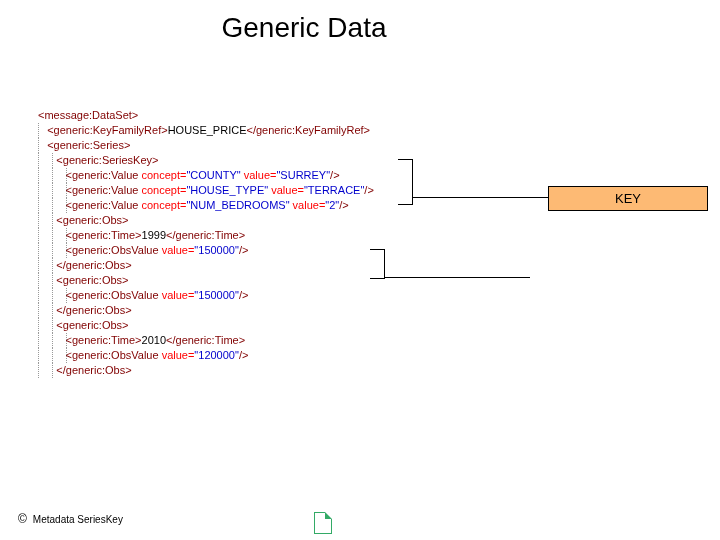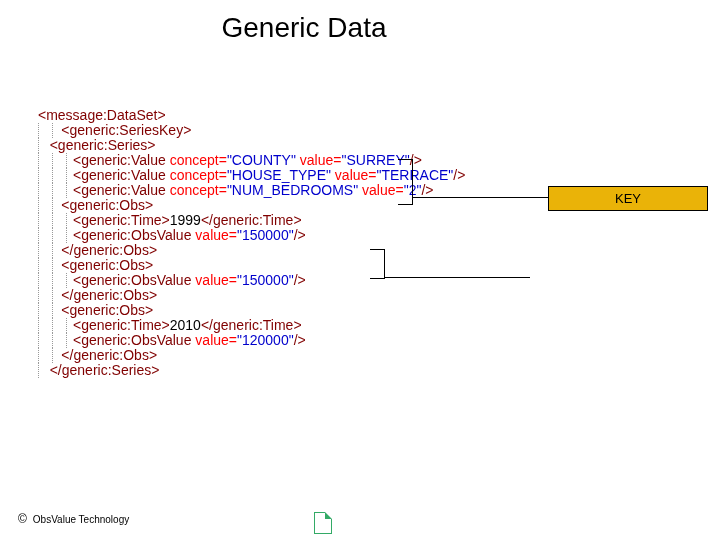--- a/index.html
+++ b/index.html
@@ -1,25 +1,25 @@
 <!DOCTYPE html>
 <html><head>
 <meta charset="utf-8">
 <style>
   html,body{margin:0;padding:0;width:720px;height:540px;background:#fff;font-family:Arial,Helvetica,sans-serif;color:#000;overflow:hidden}
   .slide{position:relative;width:720px;height:540px}
   .title{position:absolute;top:12px;left:0;width:608px;text-align:center;font-size:28px}
-  .xml{position:absolute;top:108px;left:38px;width:420px;font-family:Arial,Helvetica,sans-serif;font-size:14px;line-height:15px;color:#808080}
+  .xml{position:absolute;top:108px;left:38px;width:420px;font-family:Arial,Helvetica,sans-serif;font-size:11px;line-height:15px;color:#808080}
   .xml .tag{color:#800000}
   .xml .attr{color:#ff0000}
   .xml .val{color:#0000cc}
   .xml .txt{color:#000}
   .xml .row{white-space:pre;position:relative}
   .xml .guide{position:absolute;left:0;top:0;bottom:0;border-left:1px dotted #999}
-  .callout{position:absolute;background:#eab308;border:1px solid #000;font-size:13px;text-align:center;padding:4px 0}
+  .callout{position:absolute;background:#fdba74;border:1px solid #000;font-size:13px;text-align:center;padding:4px 0}
   .key-box{top:186px;left:548px;width:158px}
   .val-box{top:266px;left:530px;width:178px}
   .bracket{position:absolute;border:1px solid #000;border-left:none;background:transparent}
   
   .br-key{top:159px;left:398px;width:14px;height:44px}
   
   .br-val{top:249px;left:370px;width:14px;height:28px}
   
   .conn{position:absolute;height:0;border-top:1px solid #000}
   .conn-key{top:197px;left:412px;width:136px}
@@ -33,53 +33,53 @@
 <body>
 
 <div class="slide">
 
   <div class="title">Generic Data</div>
 
   <div class="xml">
 
     <div class="row"><span class="tag">&lt;message:DataSet&gt;</span></div>
 
+    <div class="row"><span class="guide" style="left:0"></span>   <span class="tag">&lt;generic:KeyFamilyRef&gt;</span><span class="txt">HOUSE_PRICE</span><span class="tag">&lt;/generic:KeyFamilyRef&gt;</span></div>
+
+    <div class="row"><span class="guide" style="left:0"></span>   <span class="tag">&lt;generic:Series&gt;</span></div>
 
     <div class="row"><span class="guide" style="left:0"></span><span class="guide" style="left:14px"></span>      <span class="tag">&lt;generic:SeriesKey&gt;</span></div>
-
-    <div class="row"><span class="guide" style="left:0"></span>   <span class="tag">&lt;generic:Series&gt;</span></div>
 
     <div class="row"><span class="guide" style="left:0"></span><span class="guide" style="left:14px"></span><span class="guide" style="left:28px"></span>         <span class="tag">&lt;generic:Value</span><span class="attr"> concept=</span><span class="val">"COUNTY"</span><span class="attr"> value=</span><span class="val">"SURREY"</span><span class="tag">/&gt;</span></div>
     <div class="row"><span class="guide" style="left:0"></span><span class="guide" style="left:14px"></span><span class="guide" style="left:28px"></span>         <span class="tag">&lt;generic:Value</span><span class="attr"> concept=</span><span class="val">"HOUSE_TYPE"</span><span class="attr"> value=</span><span class="val">"TERRACE"</span><span class="tag">/&gt;</span></div>
     <div class="row"><span class="guide" style="left:0"></span><span class="guide" style="left:14px"></span><span class="guide" style="left:28px"></span>         <span class="tag">&lt;generic:Value</span><span class="attr"> concept=</span><span class="val">"NUM_BEDROOMS"</span><span class="attr"> value=</span><span class="val">"2"</span><span class="tag">/&gt;</span></div>
 
 
     <div class="row"><span class="guide" style="left:0"></span><span class="guide" style="left:14px"></span>      <span class="tag">&lt;generic:Obs&gt;</span></div>
     <div class="row"><span class="guide" style="left:0"></span><span class="guide" style="left:14px"></span><span class="guide" style="left:28px"></span>         <span class="tag">&lt;generic:Time&gt;</span><span class="txt">1999</span><span class="tag">&lt;/generic:Time&gt;</span></div>
     <div class="row"><span class="guide" style="left:0"></span><span class="guide" style="left:14px"></span><span class="guide" style="left:28px"></span>         <span class="tag">&lt;generic:ObsValue</span><span class="attr"> value=</span><span class="val">"150000"</span><span class="tag">/&gt;</span></div>
     <div class="row"><span class="guide" style="left:0"></span><span class="guide" style="left:14px"></span>      <span class="tag">&lt;/generic:Obs&gt;</span></div>
 
     <div class="row"><span class="guide" style="left:0"></span><span class="guide" style="left:14px"></span>      <span class="tag">&lt;generic:Obs&gt;</span></div>
     <div class="row"><span class="guide" style="left:0"></span><span class="guide" style="left:14px"></span><span class="guide" style="left:28px"></span>         <span class="tag">&lt;generic:ObsValue</span><span class="attr"> value=</span><span class="val">"150000"</span><span class="tag">/&gt;</span></div>
     <div class="row"><span class="guide" style="left:0"></span><span class="guide" style="left:14px"></span>      <span class="tag">&lt;/generic:Obs&gt;</span></div>
 
     <div class="row"><span class="guide" style="left:0"></span><span class="guide" style="left:14px"></span>      <span class="tag">&lt;generic:Obs&gt;</span></div>
     <div class="row"><span class="guide" style="left:0"></span><span class="guide" style="left:14px"></span><span class="guide" style="left:28px"></span>         <span class="tag">&lt;generic:Time&gt;</span><span class="txt">2010</span><span class="tag">&lt;/generic:Time&gt;</span></div>
     <div class="row"><span class="guide" style="left:0"></span><span class="guide" style="left:14px"></span><span class="guide" style="left:28px"></span>         <span class="tag">&lt;generic:ObsValue</span><span class="attr"> value=</span><span class="val">"120000"</span><span class="tag">/&gt;</span></div>
     <div class="row"><span class="guide" style="left:0"></span><span class="guide" style="left:14px"></span>      <span class="tag">&lt;/generic:Obs&gt;</span></div>
 
-    <div class="row"><span class="guide" style="left:0"></span>   <span class="tag">&lt;/generic:Series&gt;</span></div>
   </div>
 
   <div class="bracket br-key"></div>
   <div class="conn conn-key"></div>
   <div class="callout key-box">KEY</div>
 
   <div class="bracket br-val"></div>
   <div class="conn conn-val"></div>
 
   <div class="footer">
     <span class="copy">©</span>
-    <span>ObsValue Technology</span>
+    <span>Metadata SeriesKey</span>
   </div>
   <div class="pglogo"></div>
 
 </div>
 
 </body></html>

